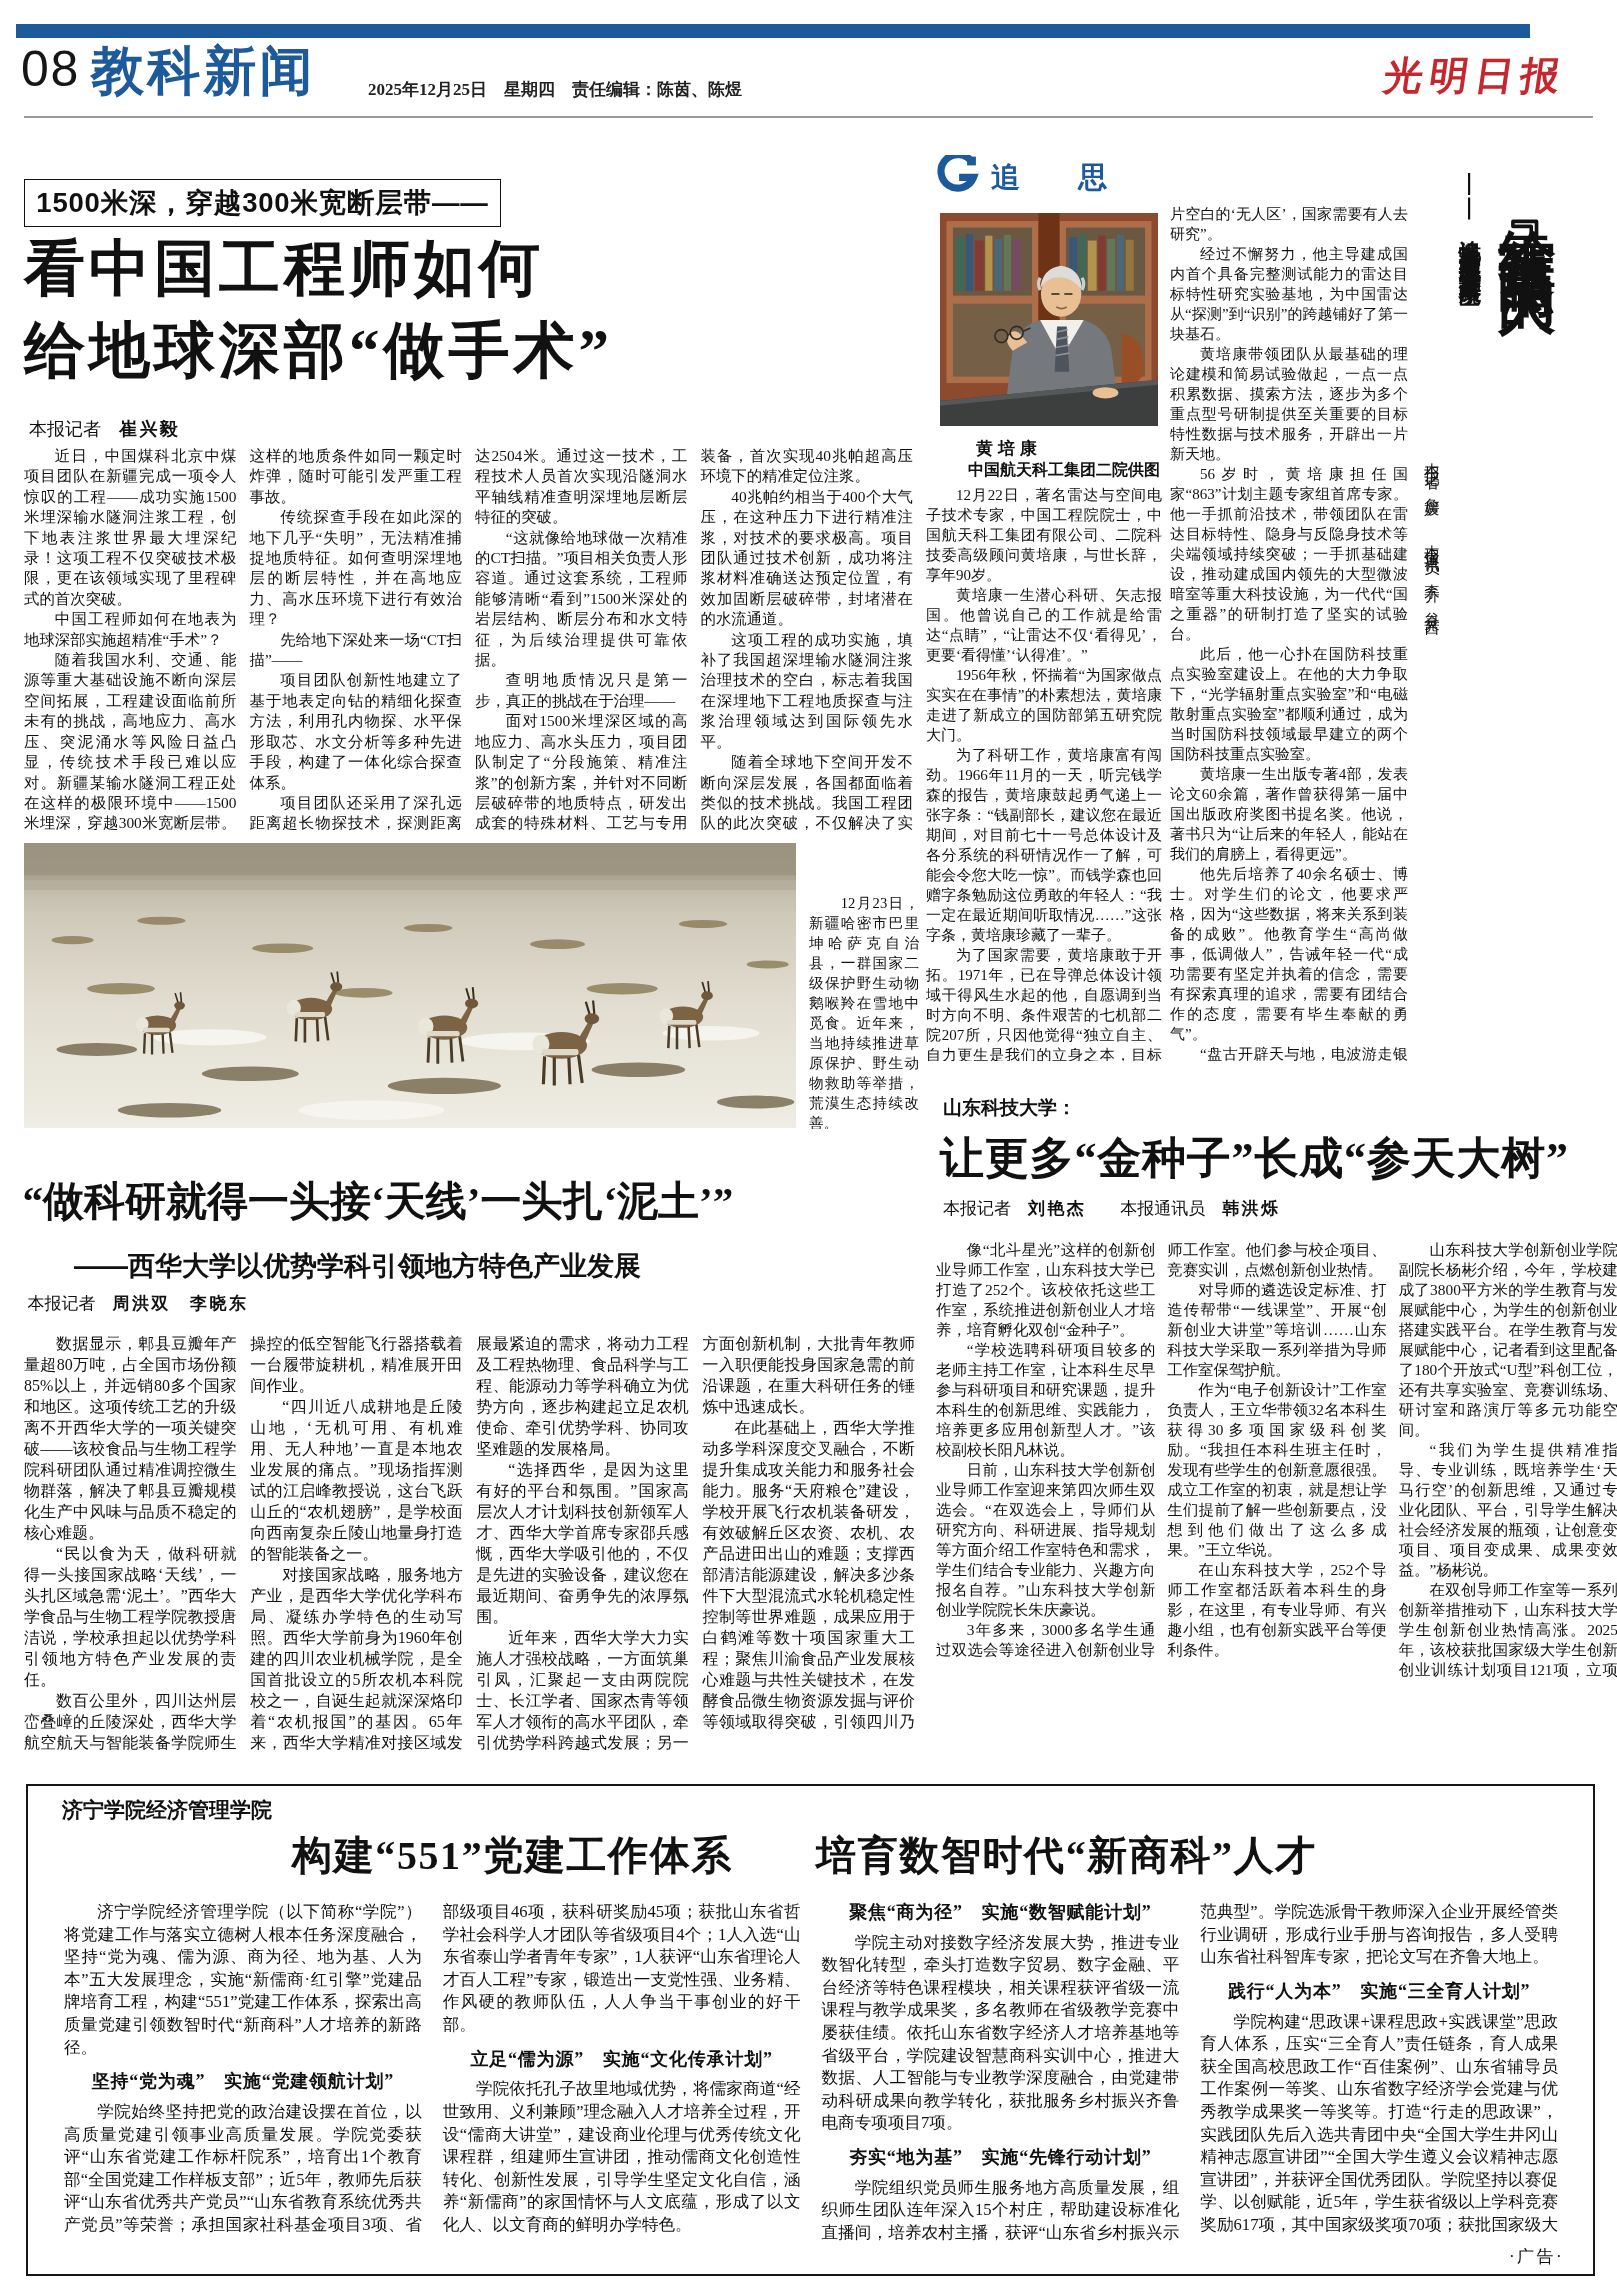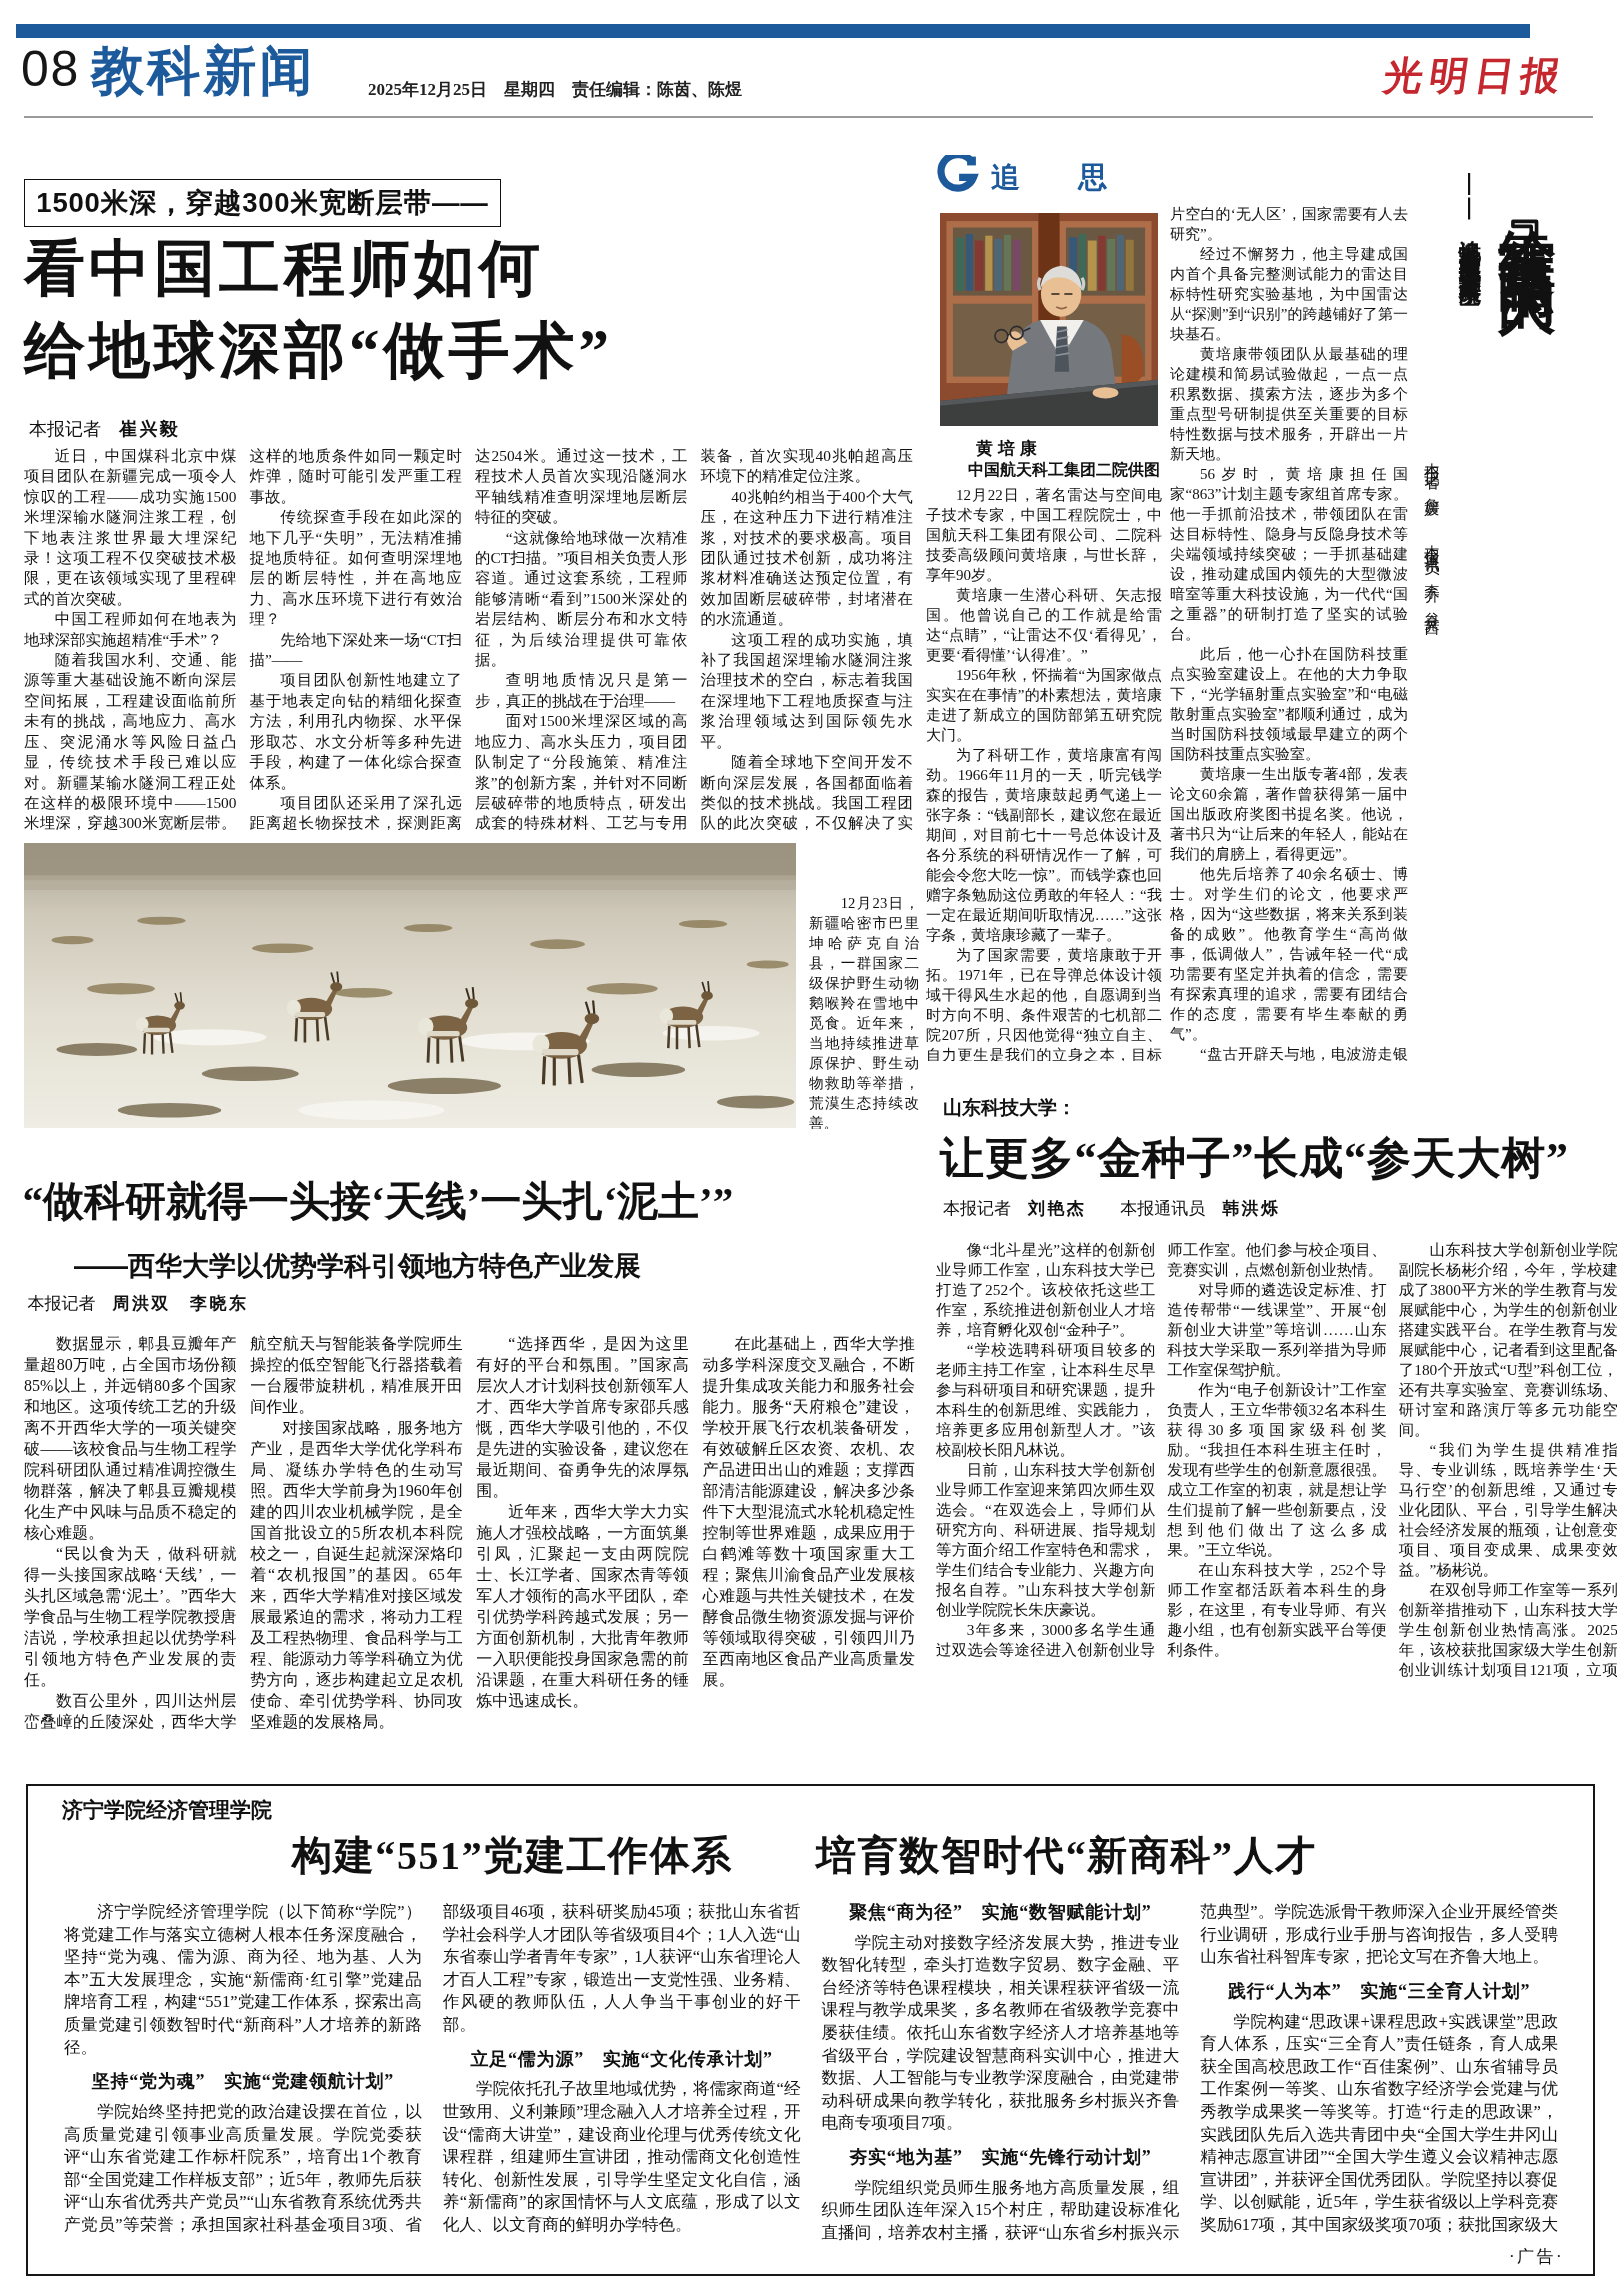--- a/index.html
+++ b/index.html
@@ -264,20 +264,21 @@
 
   <div class="xihua-title">“做科研就得一头接‘天线’一头扎‘泥土’”</div>
   <div class="xihua-subtitle">——西华大学以优势学科引领地方特色产业发展</div>
   <div class="xihua-byline">
     <span>本报记者</span>　<span class="byline-name">周洪双　李晓东</span>
   </div>
   <div class="xihua-body flow">
       <p>数据显示，郫县豆瓣年产量超80万吨，占全国市场份额85%以上，并远销80多个国家和地区。这项传统工艺的升级离不开西华大学的一项关键突破——该校食品与生物工程学院科研团队通过精准调控微生物群落，解决了郫县豆瓣规模化生产中风味与品质不稳定的核心难题。</p>
       <p>“民以食为天，做科研就得一头接国家战略‘天线’，一头扎区域急需‘泥土’。”西华大学食品与生物工程学院教授唐洁说，学校承担起以优势学科引领地方特色产业发展的责任。</p>
       <p>数百公里外，四川达州层峦叠嶂的丘陵深处，西华大学航空航天与智能装备学院师生操控的低空智能飞行器搭载着一台履带旋耕机，精准展开田间作业。</p>
+      <p>“四川近八成耕地是丘陵山地，‘无机可用、有机难用、无人种地’一直是本地农业发展的痛点。”现场指挥测试的江启峰教授说，这台飞跃山丘的“农机翅膀”，是学校面向西南复杂丘陵山地量身打造的智能装备之一。</p>
       <p>对接国家战略，服务地方产业，是西华大学优化学科布局、凝练办学特色的生动写照。西华大学前身为1960年创建的四川农业机械学院，是全国首批设立的5所农机本科院校之一，自诞生起就深深烙印着“农机报国”的基因。65年来，西华大学精准对接区域发展最紧迫的需求，将动力工程及工程热物理、食品科学与工程、能源动力等学科确立为优势方向，逐步构建起立足农机使命、牵引优势学科、协同攻坚难题的发展格局。</p>
       <p>“选择西华，是因为这里有好的平台和氛围。”国家高层次人才计划科技创新领军人才、西华大学首席专家邵兵感慨，西华大学吸引他的，不仅是先进的实验设备，建议您在最近期间、奋勇争先的浓厚氛围。</p>
       <p>近年来，西华大学大力实施人才强校战略，一方面筑巢引凤，汇聚起一支由两院院士、长江学者、国家杰青等领军人才领衔的高水平团队，牵引优势学科跨越式发展；另一方面创新机制，大批青年教师一入职便能投身国家急需的前沿课题，在重大科研任务的锤炼中迅速成长。</p>
       <p>在此基础上，西华大学推动多学科深度交叉融合，不断提升集成攻关能力和服务社会能力。服务“天府粮仓”建设，学校开展飞行农机装备研发，有效破解丘区农资、农机、农产品进田出山的难题；支撑西部清洁能源建设，解决多沙条件下大型混流式水轮机稳定性控制等世界难题，成果应用于白鹤滩等数十项国家重大工程；聚焦川渝食品产业发展核心难题与共性关键技术，在发酵食品微生物资源发掘与评价等领域取得突破，引领四川乃至西南地区食品产业高质量发展。</p>
     </div>
 
   <div class="adbox">
     <div class="ad-kicker">济宁学院经济管理学院</div>
     <div class="ad-title">构建“551”党建工作体系　　培育数智时代“新商科”人才</div>
     <div class="ad-flow flow">

